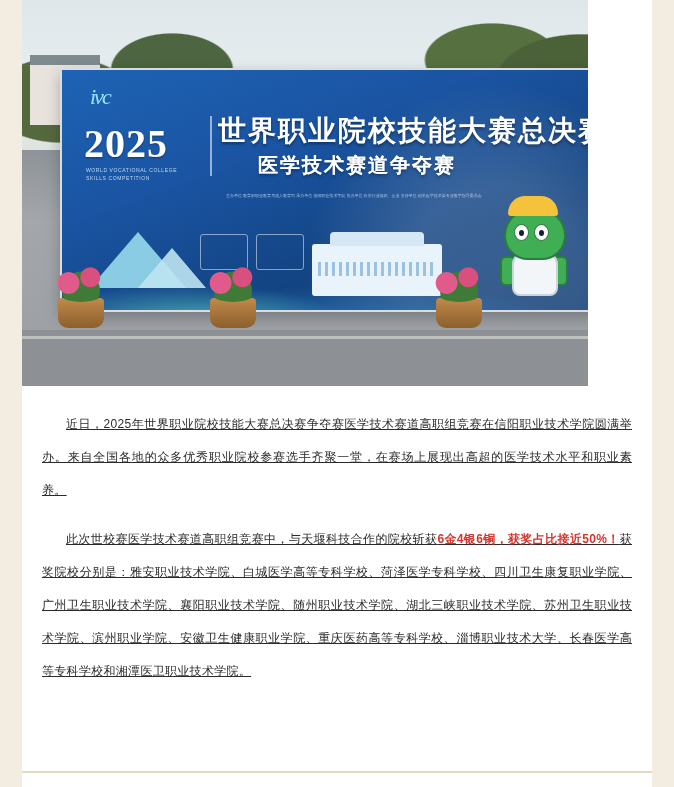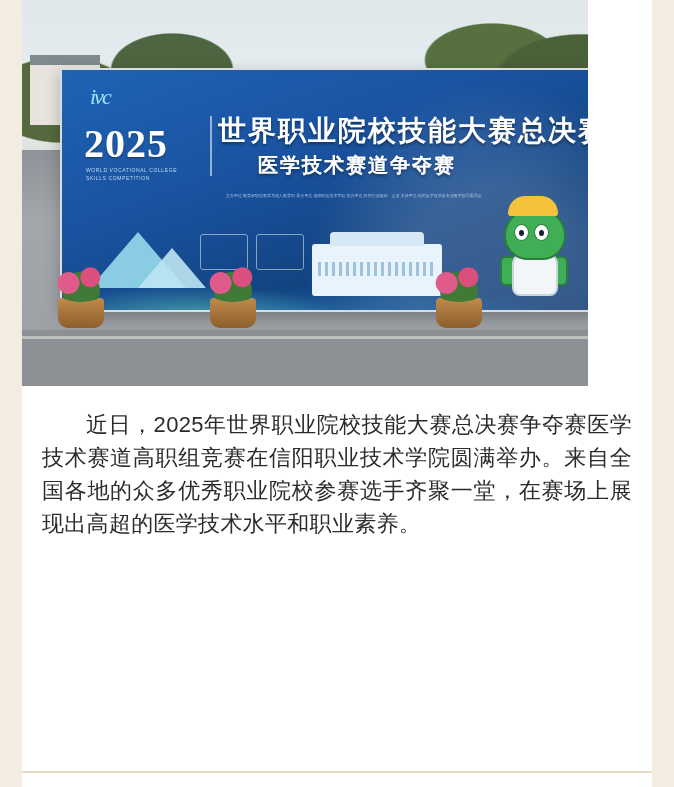--- a/index.html
+++ b/index.html
@@ -321,26 +321,27 @@
   .pot.p2 { left: 188px; }
   .pot.p3 { left: 414px; }
   .pot.p4 { left: 576px; }
 
   
   .article {
     padding: 22px 20px 0 20px;
     color: #2b2b2b;
   }
   .para {
-    font-size: 22px;
+    font-size: 12px;
     line-height: 33px;
     text-align: justify;
     text-indent: 2em;
     margin: 0 0 16px 0;
     letter-spacing: .3px;
+    text-decoration: underline;
   }
   .para.second { text-indent: 2em; }
   .hl {
     color: #d6342c;
     font-weight: bold;
   }
 
   .bottom-rule {
     position: absolute;
     left: 22px;
@@ -402,18 +403,19 @@
       </div>
 
       <div class="pot p1"></div>
       <div class="pot p2"></div>
       <div class="pot p3"></div>
       <div class="pot p4"></div>
     </div>
 
     <div class="article">
       <p class="para">近日，2025年世界职业院校技能大赛总决赛争夺赛医学技术赛道高职组竞赛在信阳职业技术学院圆满举办。来自全国各地的众多优秀职业院校参赛选手齐聚一堂，在赛场上展现出高超的医学技术水平和职业素养。</p>
+      <p class="para second"><span>此次世校赛医学技术赛道高职组竞赛中，与天堰科技合作的院校斩获</span><span class="hl">6金4银6铜，获奖占比接近50%！</span><span>获奖院校分别是：雅安职业技术学院、白城医学高等专科学校、菏泽医学专科学校、四川卫生康复职业学院、广州卫生职业技术学院、襄阳职业技术学院、随州职业技术学院、湖北三峡职业技术学院、苏州卫生职业技术学院、滨州职业学院、安徽卫生健康职业学院、重庆医药高等专科学校、淄博职业技术大学、长春医学高等专科学校和湘潭医卫职业技术学院。</span></p>
     </div>
 
   </div>
 
   <div class="bottom-rule"></div>
 </div>
 
 </body></html>

